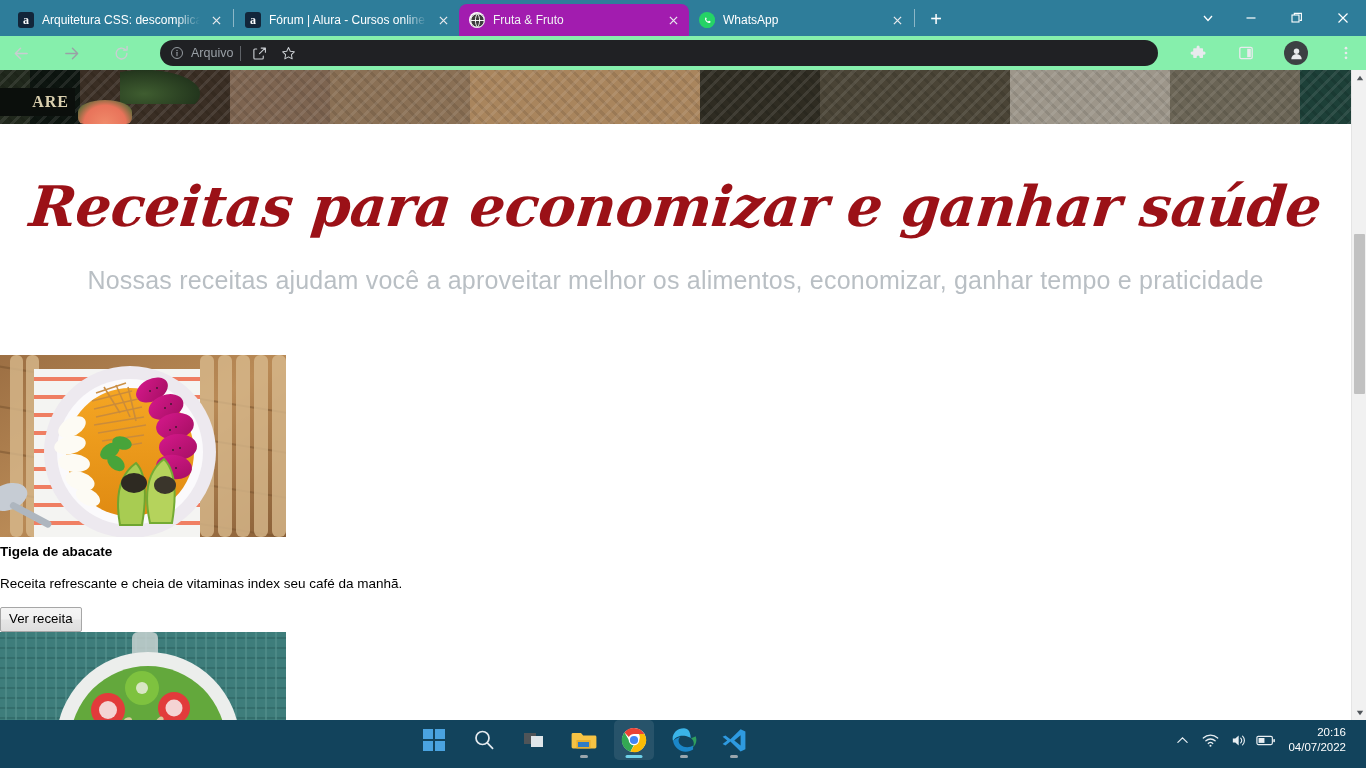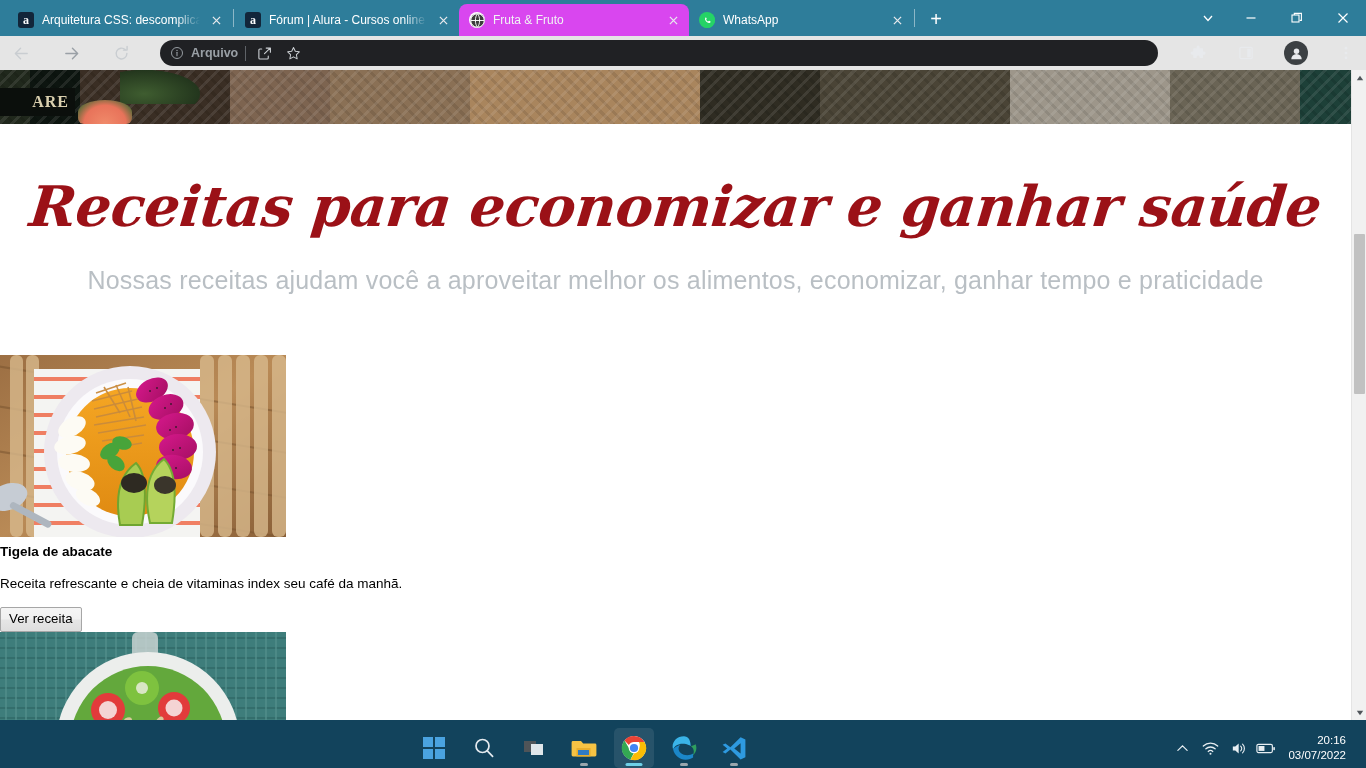--- a/index.html
+++ b/index.html
@@ -34,21 +34,21 @@
     gap: 8px;
     padding: 0 8px 0 10px;
     border-radius: 8px 8px 0 0;
     position: relative;
     cursor: default;
     min-width: 0;
   }
   .tab.inactive { width: 224px; }
   .tab.active {
     width: 230px;
-    background: #d946ef;
+    background: #a21caf;
   }
   .tab.inactive.tab-whatsapp { width: 224px; }
   .tab-favicon {
     width: 16px; height: 16px;
     flex: 0 0 16px;
     display: flex; align-items: center; justify-content: center;
     border-radius: 3px;
     font-size: 12px; line-height: 1;
   }
   .fav-alura {
@@ -100,25 +100,24 @@
   .win-btn {
     width: 46px; height: 36px;
     display: flex; align-items: center; justify-content: center;
     color: #ffffff; cursor: pointer;
   }
   .win-btn.caret { width: 40px; }
 
   
   .toolbar {
     height: 34px; flex: 0 0 34px;
-    background: #e5e5e5;
+    background: #86efac;
     display: flex; align-items: center;
     padding: 0 6px;
     gap: 20px;
-    font-weight: bold;
   }
   .nav-btn {
     width: 30px; height: 30px;
     display: flex; align-items: center; justify-content: center;
     color: #9aa0a6; cursor: pointer; border-radius: 50%;
   }
   .nav-btn.enabled { color: #c9cdd1; }
   .omnibox {
     flex: 1 1 auto;
     height: 26px;
@@ -311,21 +310,21 @@
     background: #c1c1c1;
     border-radius: 1px;
     cursor: pointer;
   }
 
   
   #taskbar {
     position: absolute; left: 0; bottom: 0;
     width: 1366px; height: 48px;
     background: #12435c;
-    display: flex; align-items: flex-end;
+    display: flex; align-items: flex-start;
   }
   .tb-left { flex: 1 1 auto; display: flex; align-items: center; justify-content: center; gap: 10px; }
   .tb-app {
     width: 40px; height: 40px;
     display: flex; align-items: center; justify-content: center;
     border-radius: 5px;
     position: relative;
     cursor: pointer;
   }
   .tb-app.active { background: rgba(255,255,255,.09); }
@@ -848,16 +847,16 @@
     </div>
     <div class="tray-icon">
       <svg width="20" height="14" viewBox="0 0 22 14">
         <rect x="1" y="3" width="17" height="9" rx="1.6" stroke="currentColor" stroke-width="1.3" fill="none"></rect>
         <rect x="2.8" y="4.8" width="6.5" height="5.4" fill="currentColor"></rect>
         <rect x="19" y="5.8" width="1.8" height="3.6" rx=".8" fill="currentColor"></rect>
       </svg>
     </div>
     <div class="clock">
       <div>20:16</div>
-      <div>03/07/2022</div>
+      <div>04/07/2022</div>
     </div>
   </div>
 </div>
 
 </body></html>

